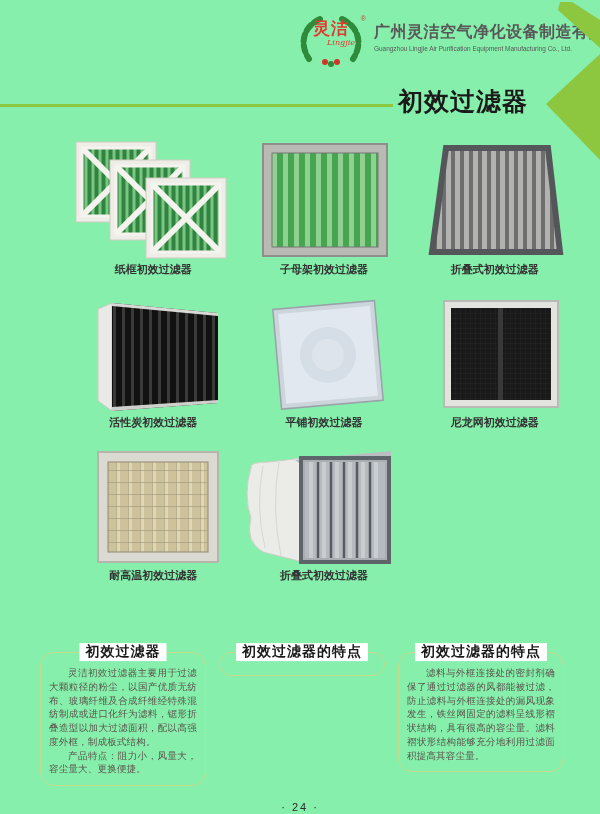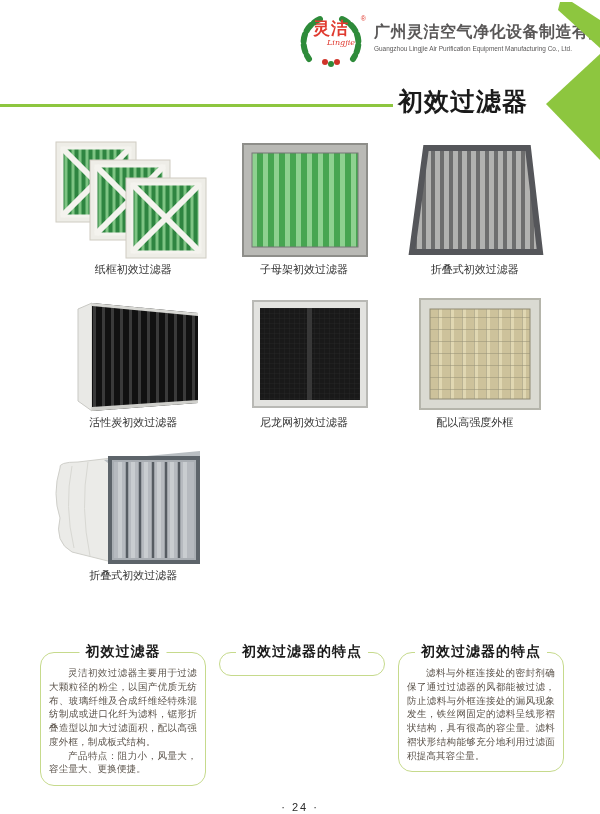--- a/index.html
+++ b/index.html
@@ -1,16 +1,16 @@
 <!DOCTYPE html>
 <html><head>
 <meta charset="utf-8">
 <style>
   html,body{margin:0;padding:0;background:#9c9c9c;}
-  .page{position:relative;width:600px;height:814px;background:#ffffff;margin:0 auto;
+  .page{position:relative;width:600px;height:814px;background:#86efac;margin:0 auto;
         font-family:"Liberation Sans","DejaVu Sans",sans-serif;overflow:hidden;}
 
   
   .logo{position:absolute;left:294px;top:12px;width:74px;height:56px;}
   .logo svg{position:absolute;left:0;top:0;}
   .logo .brand{position:absolute;left:14px;top:8px;width:46px;text-align:center;
                color:#e03a2f;font-weight:bold;font-size:17px;letter-spacing:1px;line-height:1;}
   .logo .reg{position:absolute;right:2px;top:3px;color:#e03a2f;font-size:7px;}
   .logo .script{position:absolute;left:14px;top:26px;width:66px;text-align:center;
                 color:#e03a2f;font-style:italic;font-size:8px;font-family:"DejaVu Serif",serif;}
@@ -18,22 +18,22 @@
   .company .cn{font-size:16px;font-weight:bold;color:#595757;letter-spacing:0.5px;white-space:nowrap;}
   .company .en{font-size:7px;color:#595757;margin-top:2px;white-space:nowrap;transform:scale(0.92);transform-origin:left top;}
 
   .corner-svg{position:absolute;top:0;right:0;pointer-events:none;}
   .rule{position:absolute;left:0;top:104px;width:393px;height:3px;background:#8dc63f;}
   .section-title{position:absolute;left:398px;top:85px;width:150px;
                  font-family:"Liberation Serif","DejaVu Serif",serif;
                  font-size:25px;font-weight:bold;color:#1a1a1a;letter-spacing:1px;white-space:nowrap;}
 
   
-  .grid{position:absolute;left:48px;top:140px;width:512px;
-        display:grid;grid-template-columns:1fr 1fr 1fr;grid-row-gap:16px;grid-column-gap:0;}
+  .grid{position:absolute;left:68px;top:140px;width:512px;
+        display:grid;grid-template-columns:1fr 1fr 1fr;grid-row-gap:16px;grid-column-gap:0;font-weight:bold;}
   .cell{display:flex;flex-direction:column;align-items:center;}
   .cell svg{display:block;}
   .caption{font-size:11px;color:#333;margin-top:2px;white-space:nowrap;}
 
   
   .infos{position:absolute;left:40px;top:652px;width:524px;display:flex;gap:13px;align-items:flex-start;}
   .ibox{flex:1;position:relative;border:1.5px solid #c6da8c;border-radius:14px;
         padding:13px 8px 9px 8px;box-sizing:border-box;}
   .ibox .ititle{position:absolute;top:0;left:50%;transform:translate(-50%,-55%);
         background:#fff;padding:0 6px;font-size:14px;font-weight:bold;color:#1a1a1a;
@@ -156,20 +156,31 @@
         <polygon points="30,16 44,10 44,118 30,108" fill="#e9e9e6" stroke="#c9c9c4" stroke-width="1"></polygon>
         <g clip-path="url(#p4c)">
             <rect x="40" y="8" width="114" height="114" fill="url(#p4s)"></rect>
           </g>
         <polygon points="44,10 150,20 150,23 44,13" fill="#d8d8d4"></polygon>
         <polygon points="44,118 150,110 150,107 44,114" fill="#cfcfcb"></polygon>
       </svg>
       <div class="caption">活性炭初效过滤器</div>
     </div>
 
+    <div class="cell">
+      <svg width="170" height="120" viewBox="0 0 170 120">
+        <g transform="rotate(-5 88 62)">
+          <rect x="38" y="12" width="102" height="100" fill="#ccd4dc" stroke="#9aa2aa" stroke-width="1.5"></rect>
+          <rect x="43" y="17" width="92" height="90" fill="#e2e8ef"></rect>
+          <circle cx="89" cy="62" r="28" fill="#d5dde6"></circle>
+          <circle cx="89" cy="62" r="16" fill="#dde4ec"></circle>
+        </g>
+      </svg>
+      <div class="caption">平铺初效过滤器</div>
+    </div>
 
     <div class="cell">
       <svg width="170" height="120" viewBox="0 0 170 120">
         <defs>
           <pattern id="p6g" width="5" height="5" patternUnits="userSpaceOnUse">
             <path d="M0 0H5M0 0V5" stroke="#5a5a5a" stroke-width="0.6"></path>
           </pattern>
         </defs>
         <rect x="34" y="8" width="114" height="106" fill="#e3e3e0" stroke="#b9b9b5" stroke-width="2"></rect>
         <rect x="41" y="15" width="100" height="92" fill="#191919"></rect>
@@ -185,21 +196,21 @@
         <defs>
           <pattern id="p8s" width="12" height="12" patternUnits="userSpaceOnUse">
             <rect width="12" height="12" fill="#cdc29b"></rect>
             <rect width="4" height="12" fill="#e0d7b2"></rect>
             <path d="M0 0H12M0 0V12" stroke="#938e74" stroke-width="1"></path>
           </pattern>
         </defs>
         <rect x="30" y="6" width="120" height="110" fill="#dadad2" stroke="#b5b5ab" stroke-width="2"></rect>
         <rect x="40" y="16" width="100" height="90" fill="url(#p8s)" stroke="#8f8a72" stroke-width="1"></rect>
       </svg>
-      <div class="caption">配以高强度外框</div>
+      <div class="caption">耐高温初效过滤器</div>
     </div>
 
     <div class="cell">
       <svg width="170" height="120" viewBox="0 0 170 120">
         <path d="M12 22 Q4 48 12 72 Q6 96 24 106 L64 116 L64 12 L30 16 Q10 16 12 22 Z" fill="#ebebe8" stroke="#cfcfca" stroke-width="1"></path>
         <path d="M24 20 Q16 60 26 102 M40 16 Q32 62 42 110" stroke="#d8d8d3" fill="none"></path>
         <polygon points="56,14 152,5 152,11 64,20" fill="#b9bec2"></polygon>
         <rect x="62" y="12" width="88" height="104" fill="#a9aeb3" stroke="#5d646a" stroke-width="4"></rect>
         <rect x="66" y="16" width="80" height="96" fill="#b6babf"></rect>
         <path d="M79 16V112 M92 16V112 M105 16V112 M118 16V112 M131 16V112" stroke="#565c62" stroke-width="2.5"></path>

